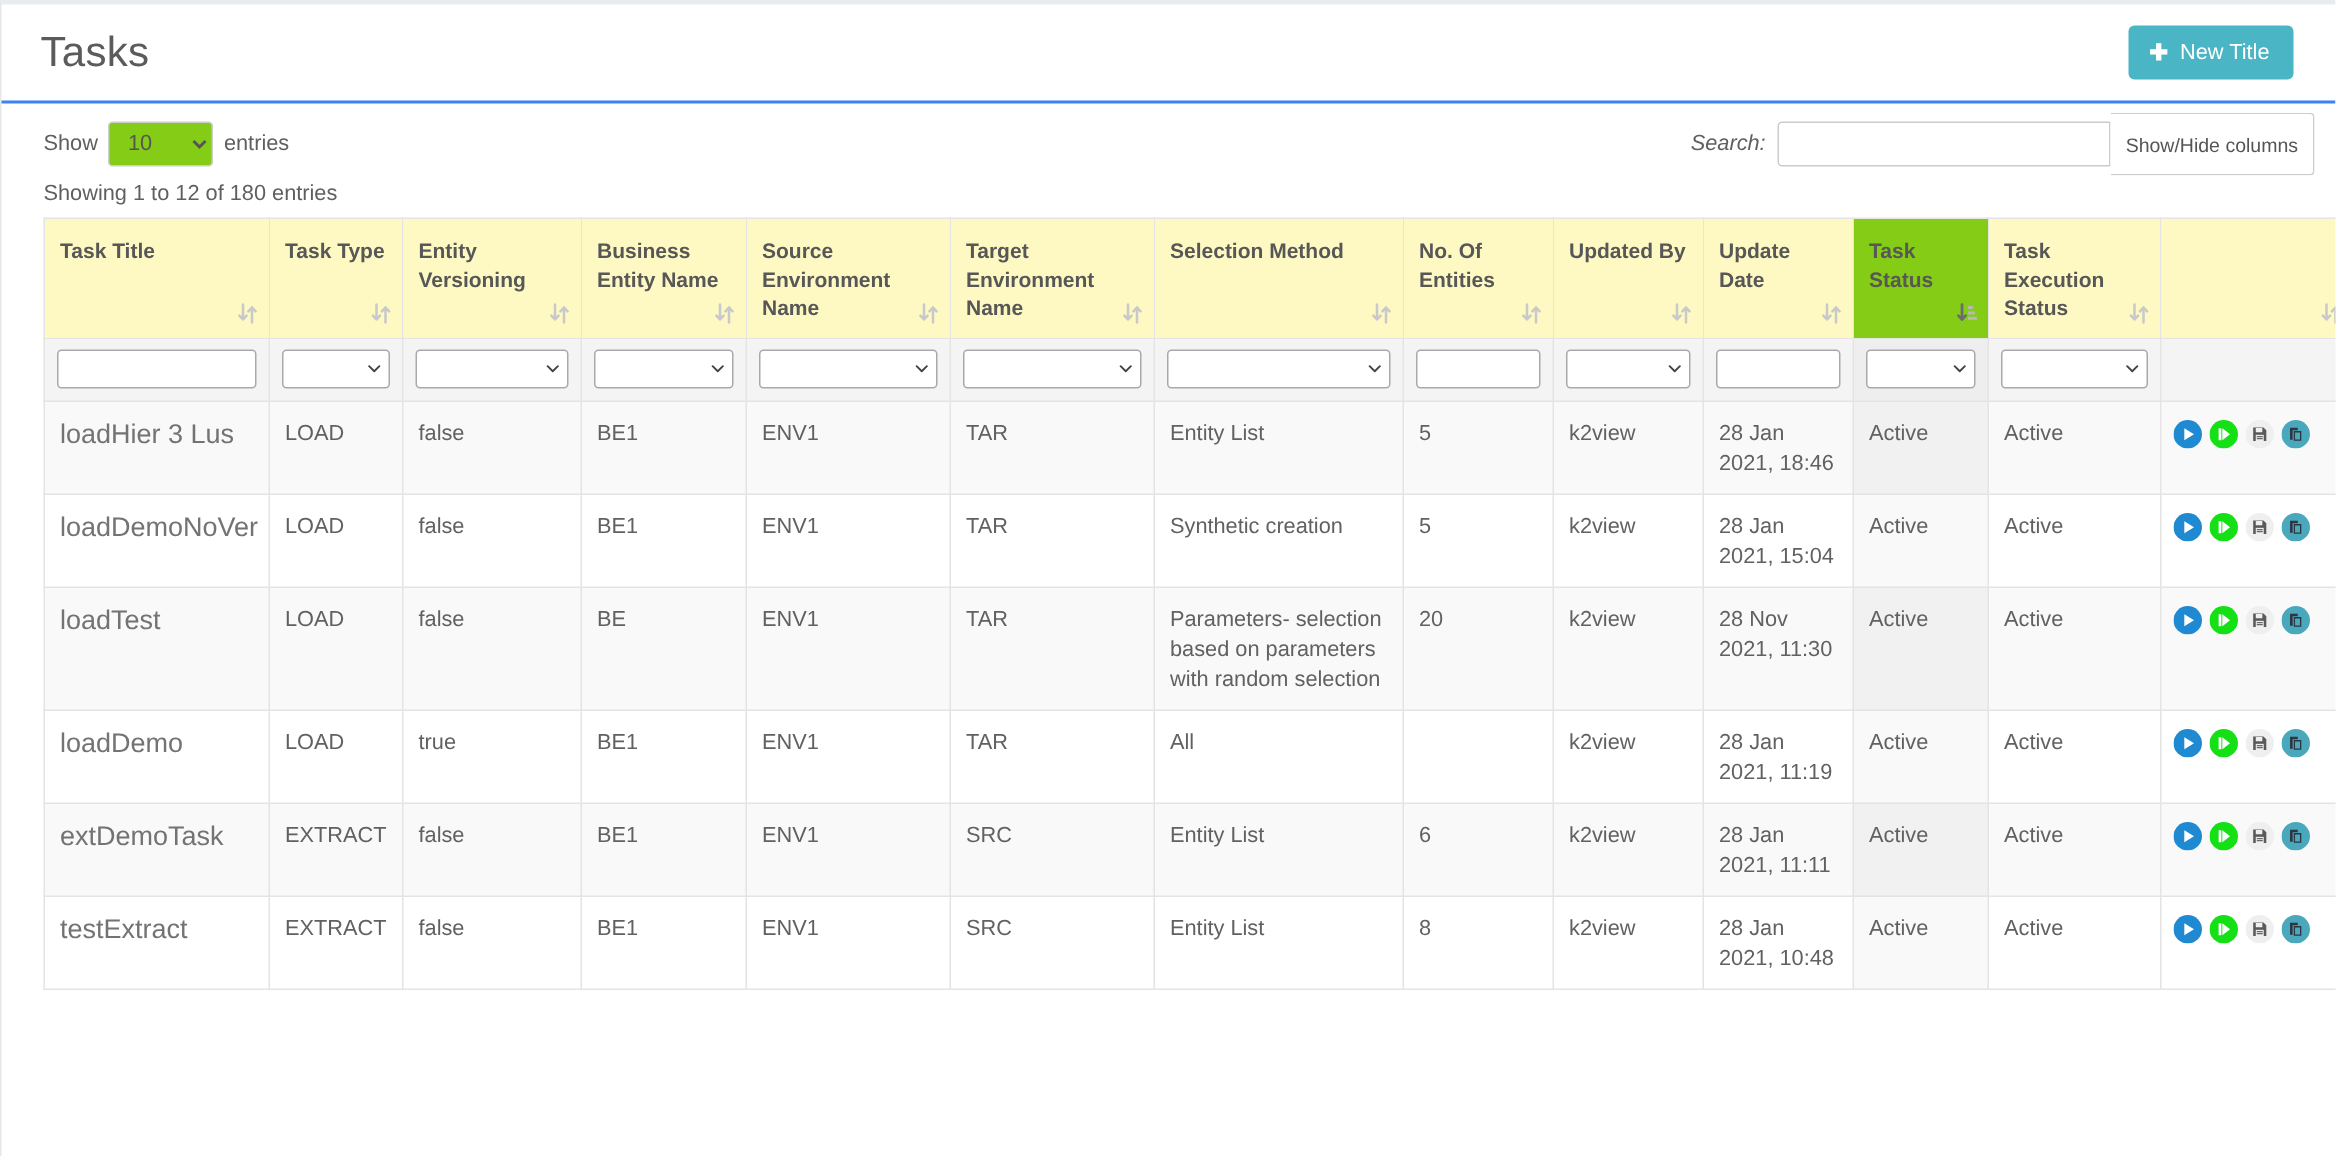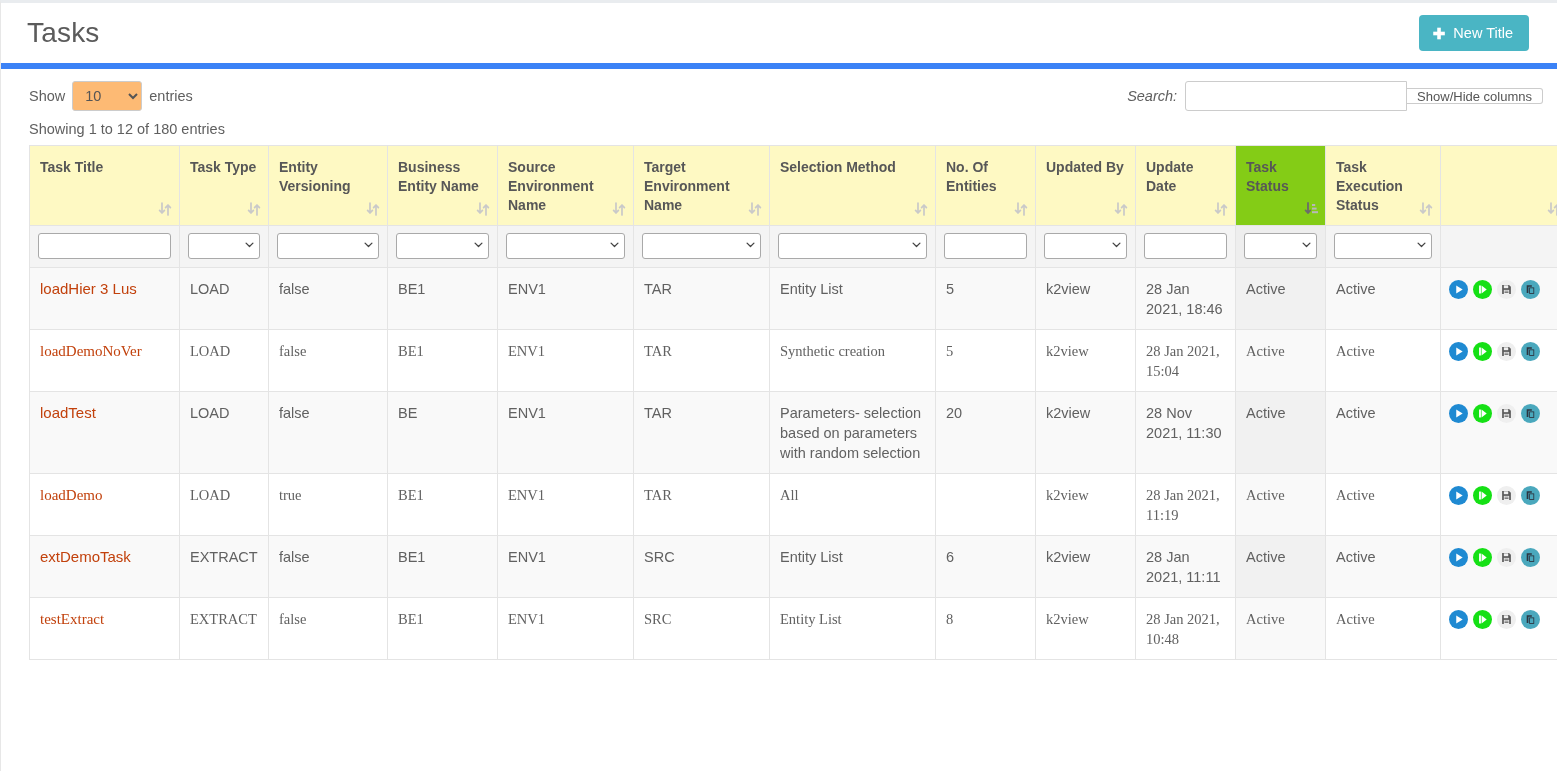--- a/index.html
+++ b/index.html
@@ -14,21 +14,21 @@
     width: 1557px; height: 771px;
     position: relative;
     background: #ffffff;
     border-left: 1px solid #e7e7e7;
     border-top: 3px solid #e9ecef;
   }
 
   
   .page-header {
     height: 66px;
-    border-bottom: 6px solid #3b82f6;
+    border-bottom: 2px solid #3b82f6;
     display: flex;
     align-items: center;
     justify-content: space-between;
     padding: 0 28px 0 26px;
   }
   .page-title {
     font-size: 28px;
     color: #5b5b5b;
     font-weight: 400;
     letter-spacing: 0.2px;
@@ -62,36 +62,36 @@
   }
   .lbl { font-size: 14.5px; color: #5f5f5f; }
   .len-select {
     margin: 0 7px;
     height: 30px;
     width: 70px;
     font-size: 14.5px;
     color: #555;
     border: 1px solid #ccc;
     border-radius: 3px;
-    background: #fdba74;
+    background: #84cc16;
     font-family: "Liberation Sans", sans-serif;
     padding-left: 8px;
   }
   .search-label { margin-right: 8px; font-style: italic; }
   .search-input {
     width: 222px; height: 30px;
     border: 1px solid #ccc;
     border-radius: 3px 0 0 3px;
     font-size: 14px;
     padding: 0 8px;
     font-family: "Liberation Sans", sans-serif;
     outline: none;
   }
   .btn-colvis {
-    height: 16px;
+    height: 42px;
     border: 1px solid #ccc;
     border-left: none;
     background: #fff;
     color: #555;
     font-size: 13px;
     padding: 0 10px;
     border-radius: 0 3px 3px 0;
     cursor: pointer;
     font-family: "Liberation Sans", sans-serif;
     white-space: nowrap;
@@ -161,28 +161,28 @@
     width: 9px; height: 6px;
   }
 
   tbody td {
     font-size: 14.5px;
     color: #616161;
     padding: 11px 10px 10px 10px;
     line-height: 20px;
   }
   tbody tr.odd td { background: #f9f9f9; }
-  tbody tr.even td { background: #ffffff; font-family: Liberation Serif, serif; }
+  tbody tr.even td { background: #ffffff; }
   tbody tr.odd td.sorted { background: #f1f1f1; }
   tbody tr.even td.sorted { background: #f9f9f9; }
   td.title-cell a {
-    color: #c2410c;
+    color: #737373;
     text-decoration: none;
     cursor: pointer;
-    font-size: 15px;
+    font-size: 18px;
   }
   td.actions { padding: 12px 6px 10px 8px; white-space: nowrap; }
   .act {
     display: inline-block;
     vertical-align: middle;
     margin-right: 5px;
     cursor: pointer;
   }
 
   

